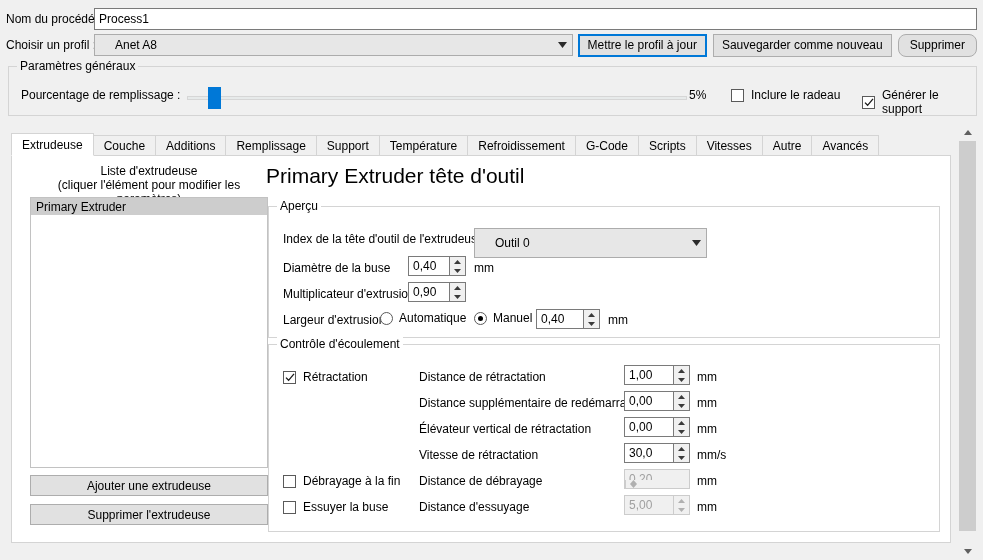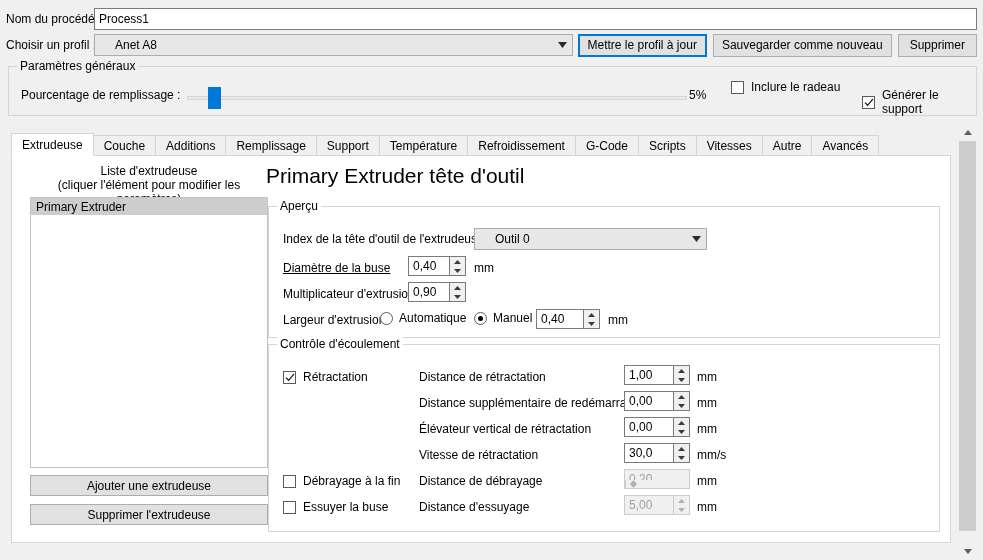--- a/index.html
+++ b/index.html
@@ -64,21 +64,21 @@
     position:absolute; left:178px; top:29px; width:500px; height:4px;
     background:#e7eaea; border:1px solid #d6d6d6;
   }
   #slider-thumb {
     position:absolute; left:199px; top:20px; width:13px; height:22px;
     background:#0078d7;
   }
   #fill-pct { position:absolute; left:680px; top:21px; font-size:12px; }
 
   .chk-wrap { position:absolute; display:flex; align-items:center; gap:7px; }
-  #chk-raft { left:722px; top:13px; }
+  #chk-raft { left:722px; top:21px; }
   #chk-support { left:853px; top:21px; }
   .chkbox {
     width:13px; height:13px; background:#fff; border:1px solid #5a5a5a;
     display:flex; align-items:center; justify-content:center; flex:none;
   }
   .chkbox svg { display:block; }
 
   
   #tabbar {
     position:absolute; left:11px; top:133px; width:940px; height:23px;
@@ -166,21 +166,21 @@
   .radio {
     width:13px; height:13px; border-radius:50%; background:#fff;
     border:1px solid #5a5a5a; flex:none; position:relative;
   }
   .radio.on::after {
     content:''; position:absolute; left:3px; top:3px; width:5px; height:5px;
     border-radius:50%; background:#000;
   }
 
   #combo-tool {
-    position:absolute; left:205px; top:21px; width:233px; height:22px;
+    position:absolute; left:205px; top:21px; width:233px; height:30px;
   }
 
   
   #scrollbar {
     position:absolute; left:959px; top:124px; width:17px; height:436px;
     background:#f0f0f0;
   }
   #sb-up, #sb-down {
     position:absolute; left:0; width:17px; height:17px;
     display:flex; align-items:center; justify-content:center;
@@ -206,21 +206,21 @@
   <div class="combo" style="width:528px;">
     <span>Anet A8</span>
     <span class="arrow">
       <svg width="9" height="6" viewBox="0 0 9 6">
           <path d="M0 0 L9 0 L4.5 6 Z" fill="#2b2b2b"></path>
         </svg>
     </span>
   </div>
   <div class="btn focus" style="margin-left:5px;">Mettre le profil à jour</div>
   <div class="btn" style="margin-left:6px;">Sauvegarder comme nouveau</div>
-  <div class="btn" style="margin-left:6px;width:86px;">Supprimer</div>
+  <div class="btn" style="margin-left:6px;width:86px;border-radius:8px;">Supprimer</div>
 </div>
 
 <div id="grp-general">
   <div class="legend">Paramètres généraux</div>
 
   <div id="lbl-fill">Pourcentage de remplissage :</div>
   <div id="slider-track"></div>
   <div id="slider-thumb"></div>
   <div id="fill-pct">5%</div>
 
@@ -276,21 +276,21 @@
     <div class="field-label" style="left:14px; top:25px;">Index de la tête d'outil de l'extrudeuse</div>
     <div class="combo" id="combo-tool">
       <span>Outil 0</span>
       <span class="arrow">
         <svg width="9" height="6" viewBox="0 0 9 6">
             <path d="M0 0 L9 0 L4.5 6 Z" fill="#2b2b2b"></path>
           </svg>
       </span>
     </div>
 
-    <div class="field-label" style="left:14px; top:54px;text-decoration:underline;">Diamètre de la buse</div>
+    <div class="field-label" style="left:14px; top:54px;">Diamètre de la buse</div>
     <div class="spin" style="left:139px; top:49px; width:58px;">
       <div class="val">0,40</div>
       <div class="btns">
         <div>
             <svg width="7" height="4" viewBox="0 0 7 4">
               <path d="M3.5 0 L7 4 L0 4 Z" fill="#3a3a3a"></path>
             </svg>
           </div>
         <div>
             <svg width="7" height="4" viewBox="0 0 7 4">

